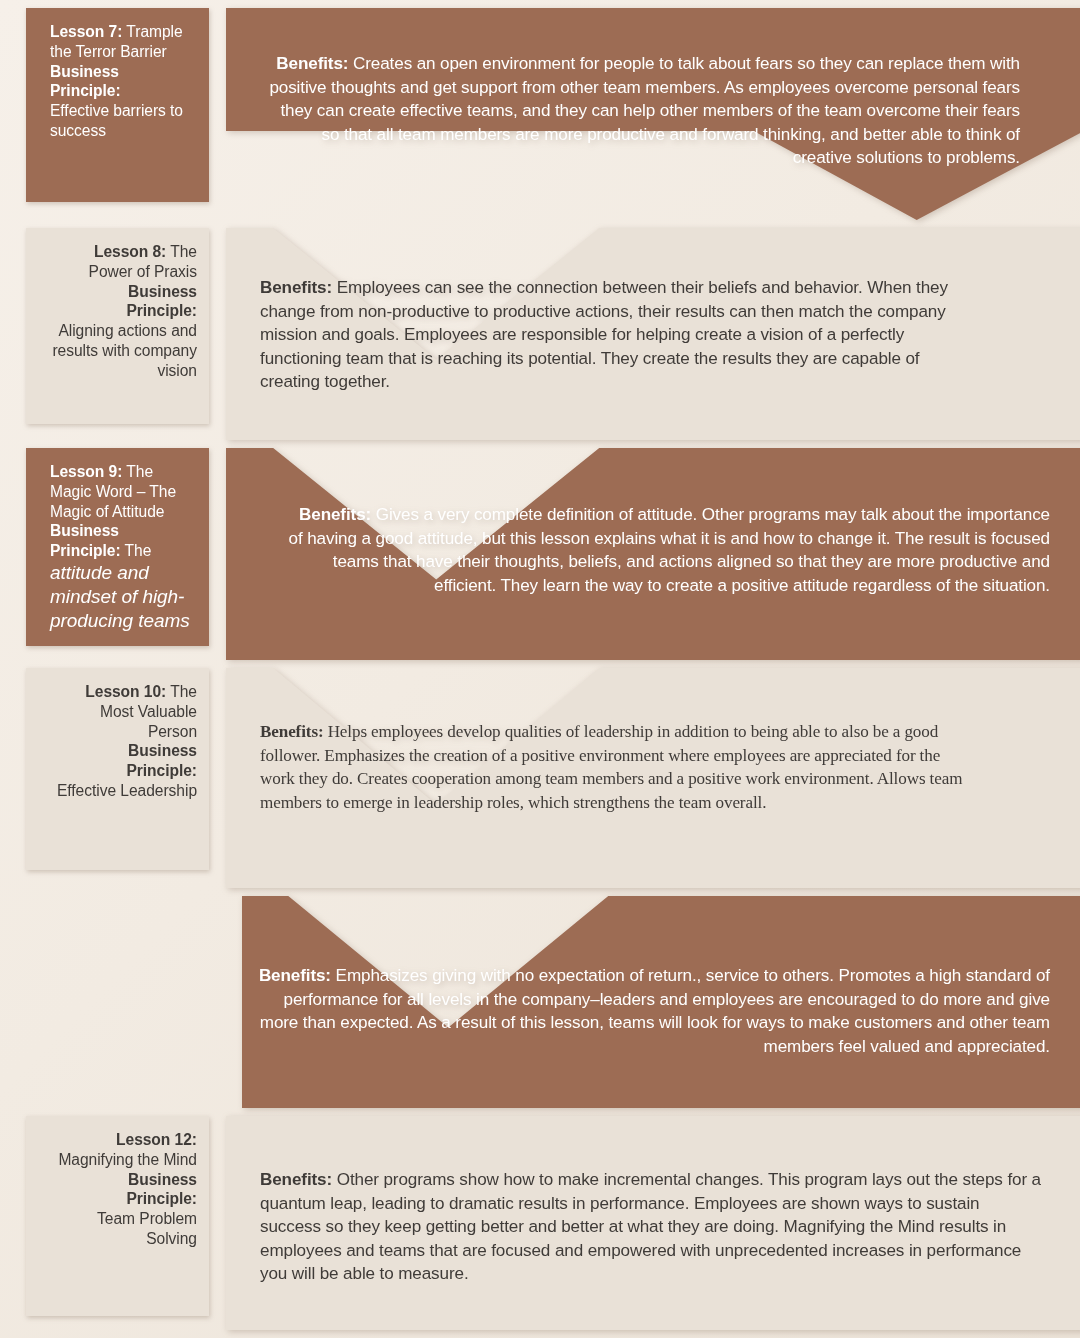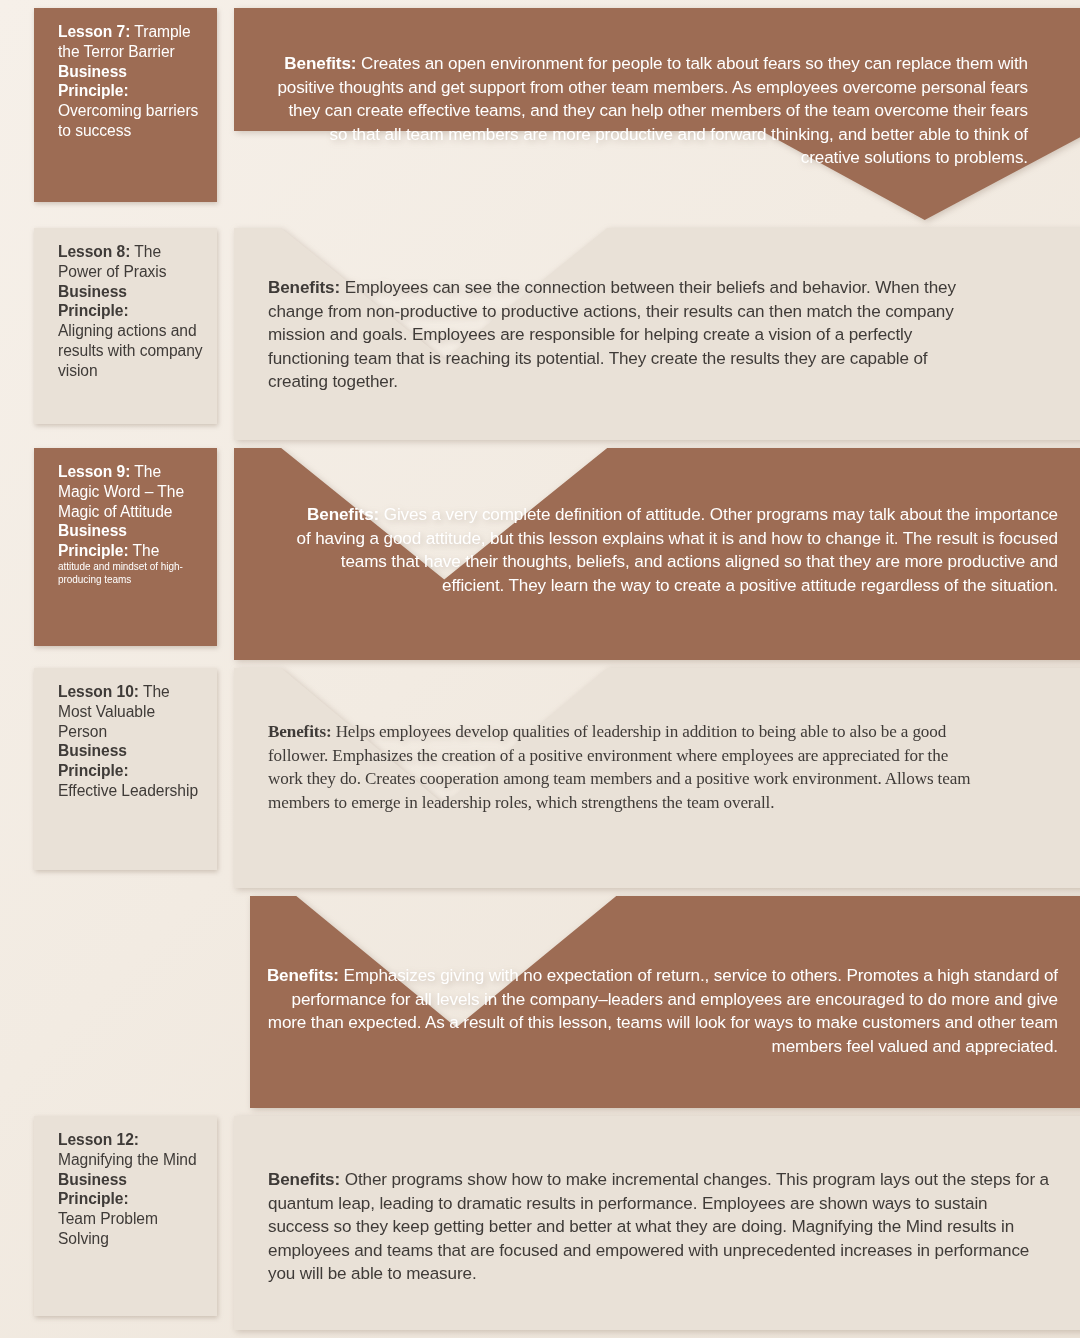--- a/index.html
+++ b/index.html
@@ -19,21 +19,21 @@
     position: relative;
     width: 1080px;
     height: 1338px;
     background: linear-gradient(135deg, #f6f0e9 0%, #f2ebe2 45%, #ece3d8 100%);
     overflow: hidden;
   }
 
   
   .row {
     position: absolute;
-    left: 12px;
+    left: 4px;
     width: 916px;
   }
 
   
   .lesson {
     position: absolute;
     left: 22px;
     width: 183px;
     box-sizing: border-box;
     padding: 14px 12px 10px 24px;
@@ -42,25 +42,26 @@
     letter-spacing: -0.05px;
     filter: drop-shadow(1.5px 2px 2.5px rgba(120, 95, 75, 0.30));
   }
   .lesson.brown {
     background: #9d6c54;
     color: #ffffff;
   }
   .lesson.light {
     background: #e9e1d7;
     color: #4c4743;
+    text-align: right;
   }
   .lesson .blk { display: block; }
   .lesson b { font-weight: bold; }
   .lesson .gap { height: 13px; }
-  .lesson .small { font-size: 10px; }
+  .lesson .small { font-size: 19px; font-style: italic; }
 
   
   .benefit {
     position: absolute;
     left: 222px;
     width: 858px;
     box-sizing: border-box;
     filter: drop-shadow(2px 2.5px 3px rgba(120, 95, 75, 0.28));
   }
   .benefit .inner {
@@ -126,21 +127,21 @@
   <div class="row" style="top:8px;height:212px;">
     <div class="lesson brown" style="top: 0px; height: 194px; background: rgb(157, 108, 84); color: rgb(255, 255, 255);">
       <span class="blk">
         <b>Lesson 7:</b>
         <span>Trample the Terror Barrier</span>
       </span>
       <span class="gap"></span>
       <span class="blk">
         <b class="blk">Business</b>
         <b class="blk">Principle:</b>
-        <span>Overcoming barriers to success</span>
+        <span>Effective barriers to success</span>
       </span>
     </div>
 
     <div class="benefit brown shape-br" style="top:0px;height:212px;">
       <div class="inner" style="background: rgb(157, 108, 84); color: rgb(255, 255, 255);"></div>
       <div class="btext ta-left" style="left: 34px; right: 64px; top: 44px; color: rgb(255, 255, 255); text-align: right;">
         <p>
           <b>Benefits:</b>
           <span>Creates an open environment for people to talk about fears so they can replace them with positive thoughts and get support from other team members. As employees overcome personal fears they can create effective teams, and they can help other members of the team overcome their fears so that all team members are more productive and forward thinking, and better able to think of creative solutions to problems.</span>
         </p>

